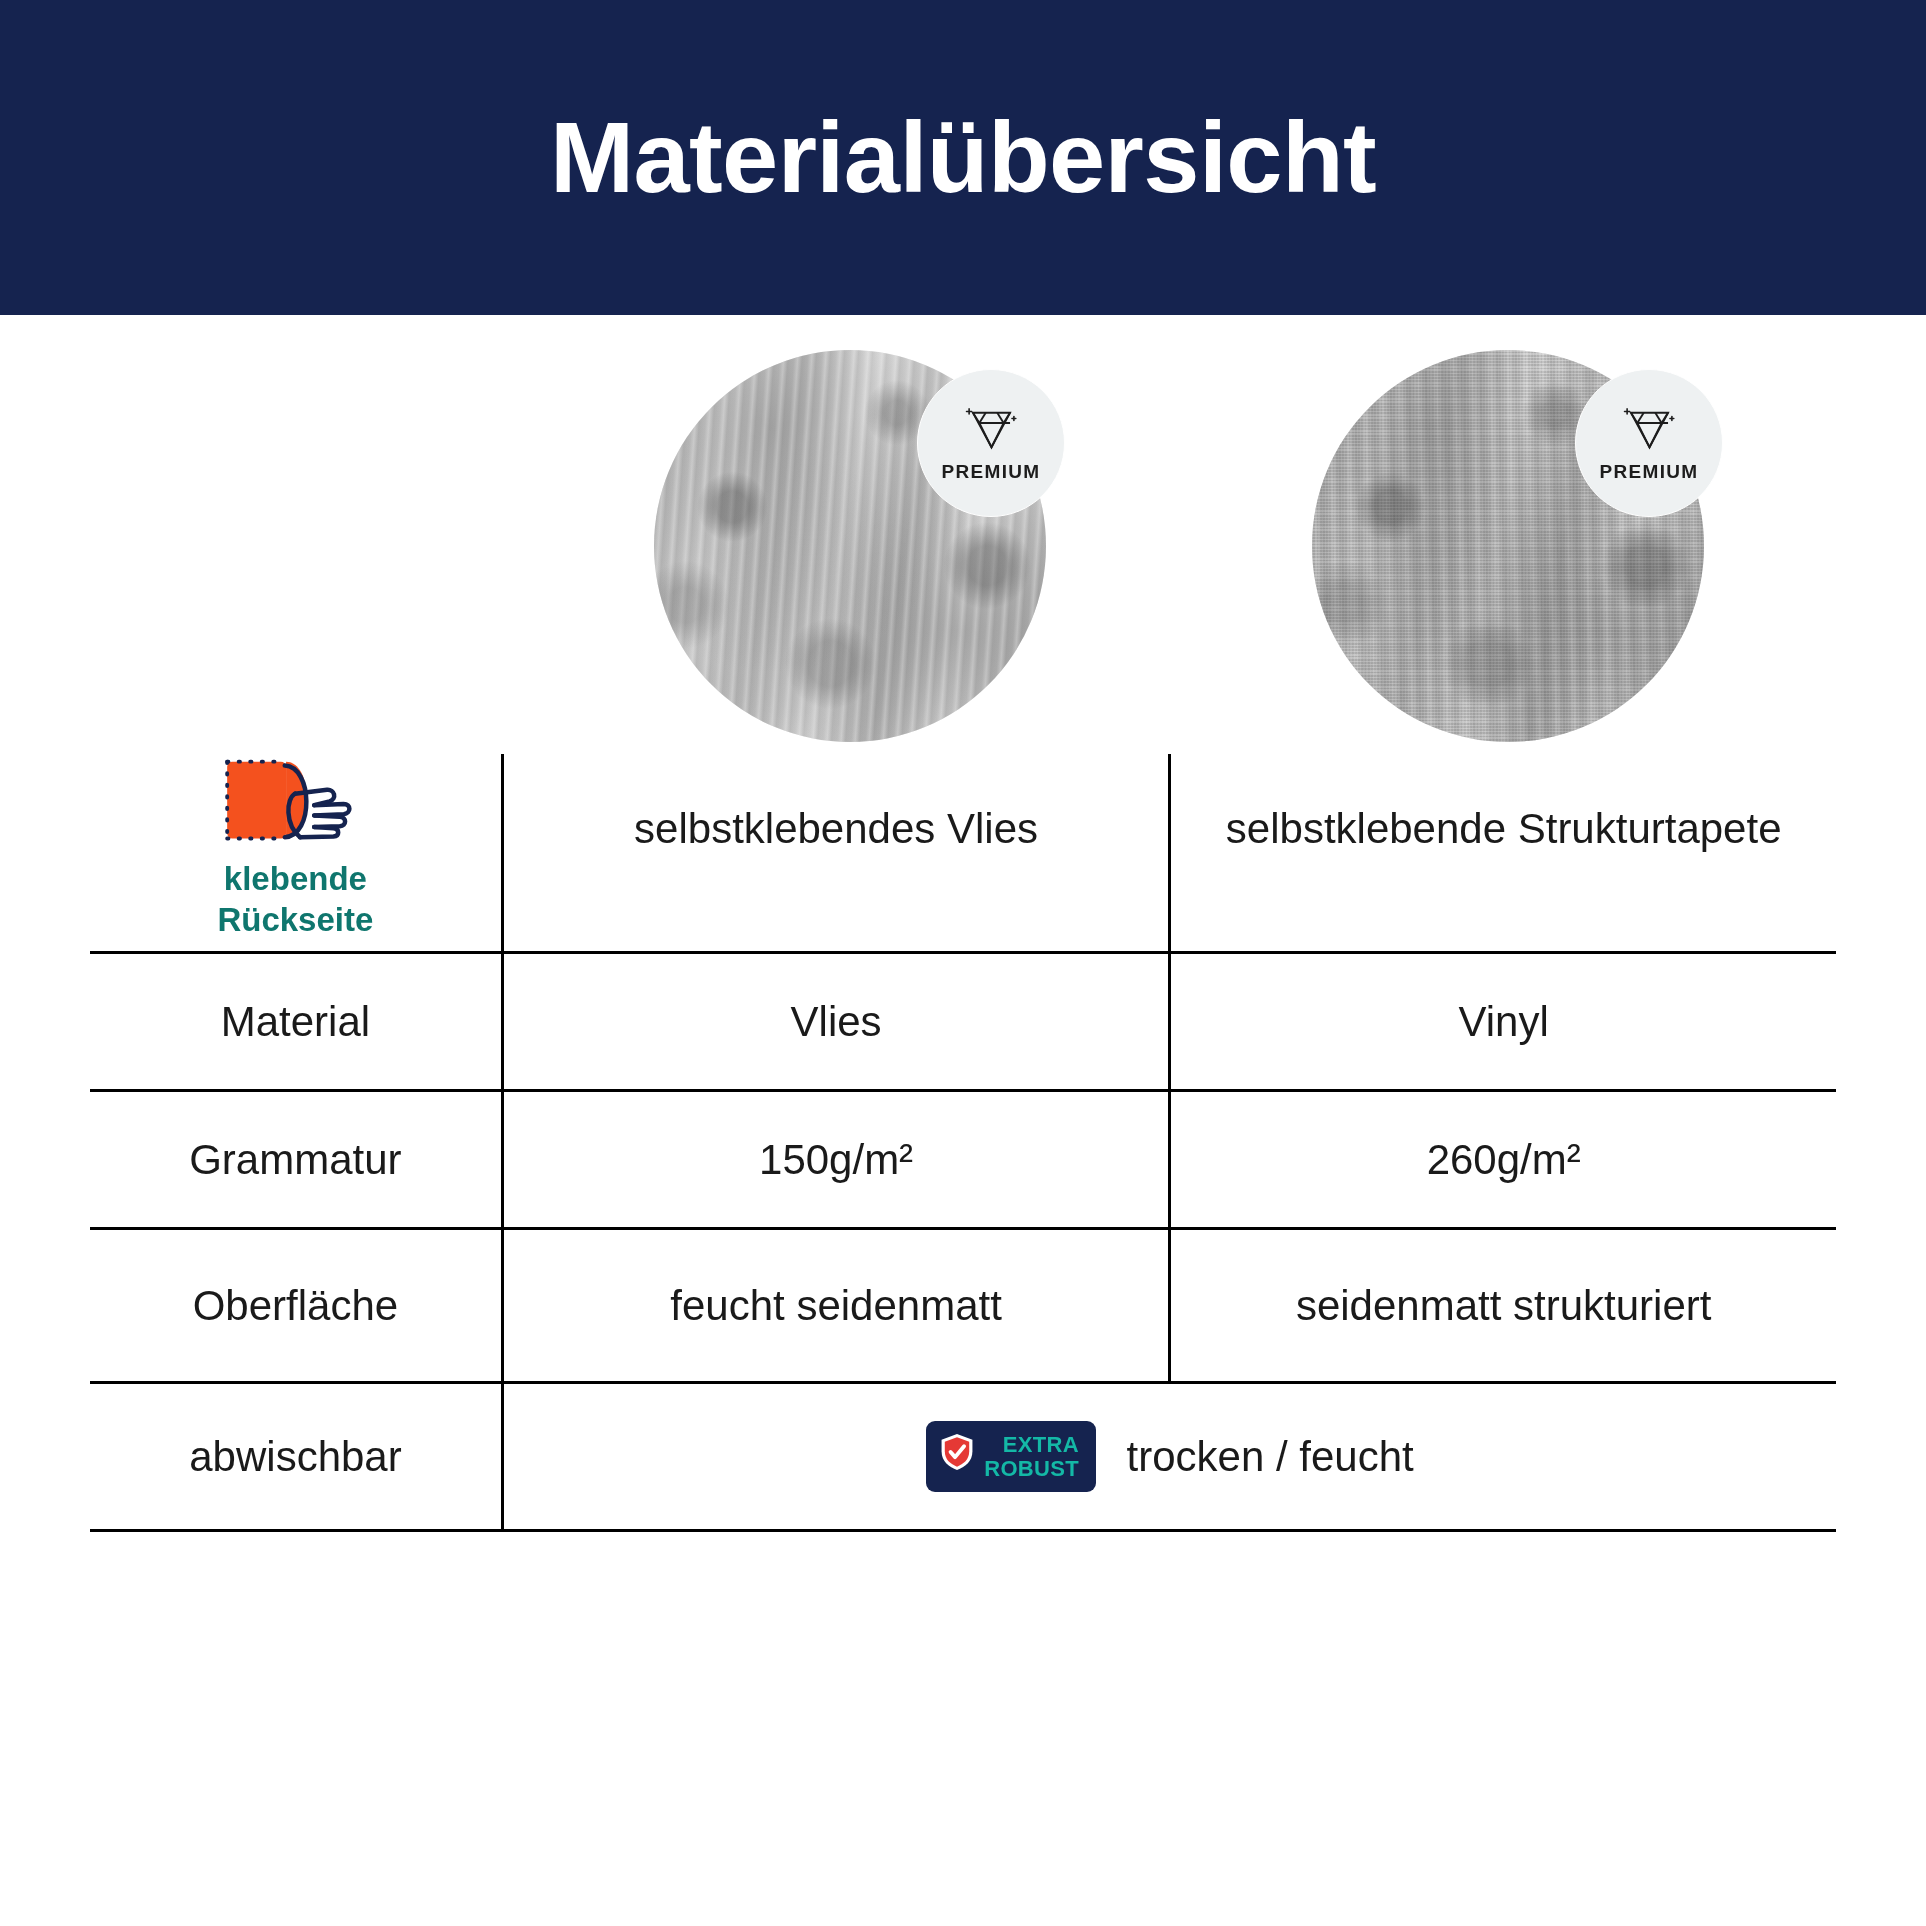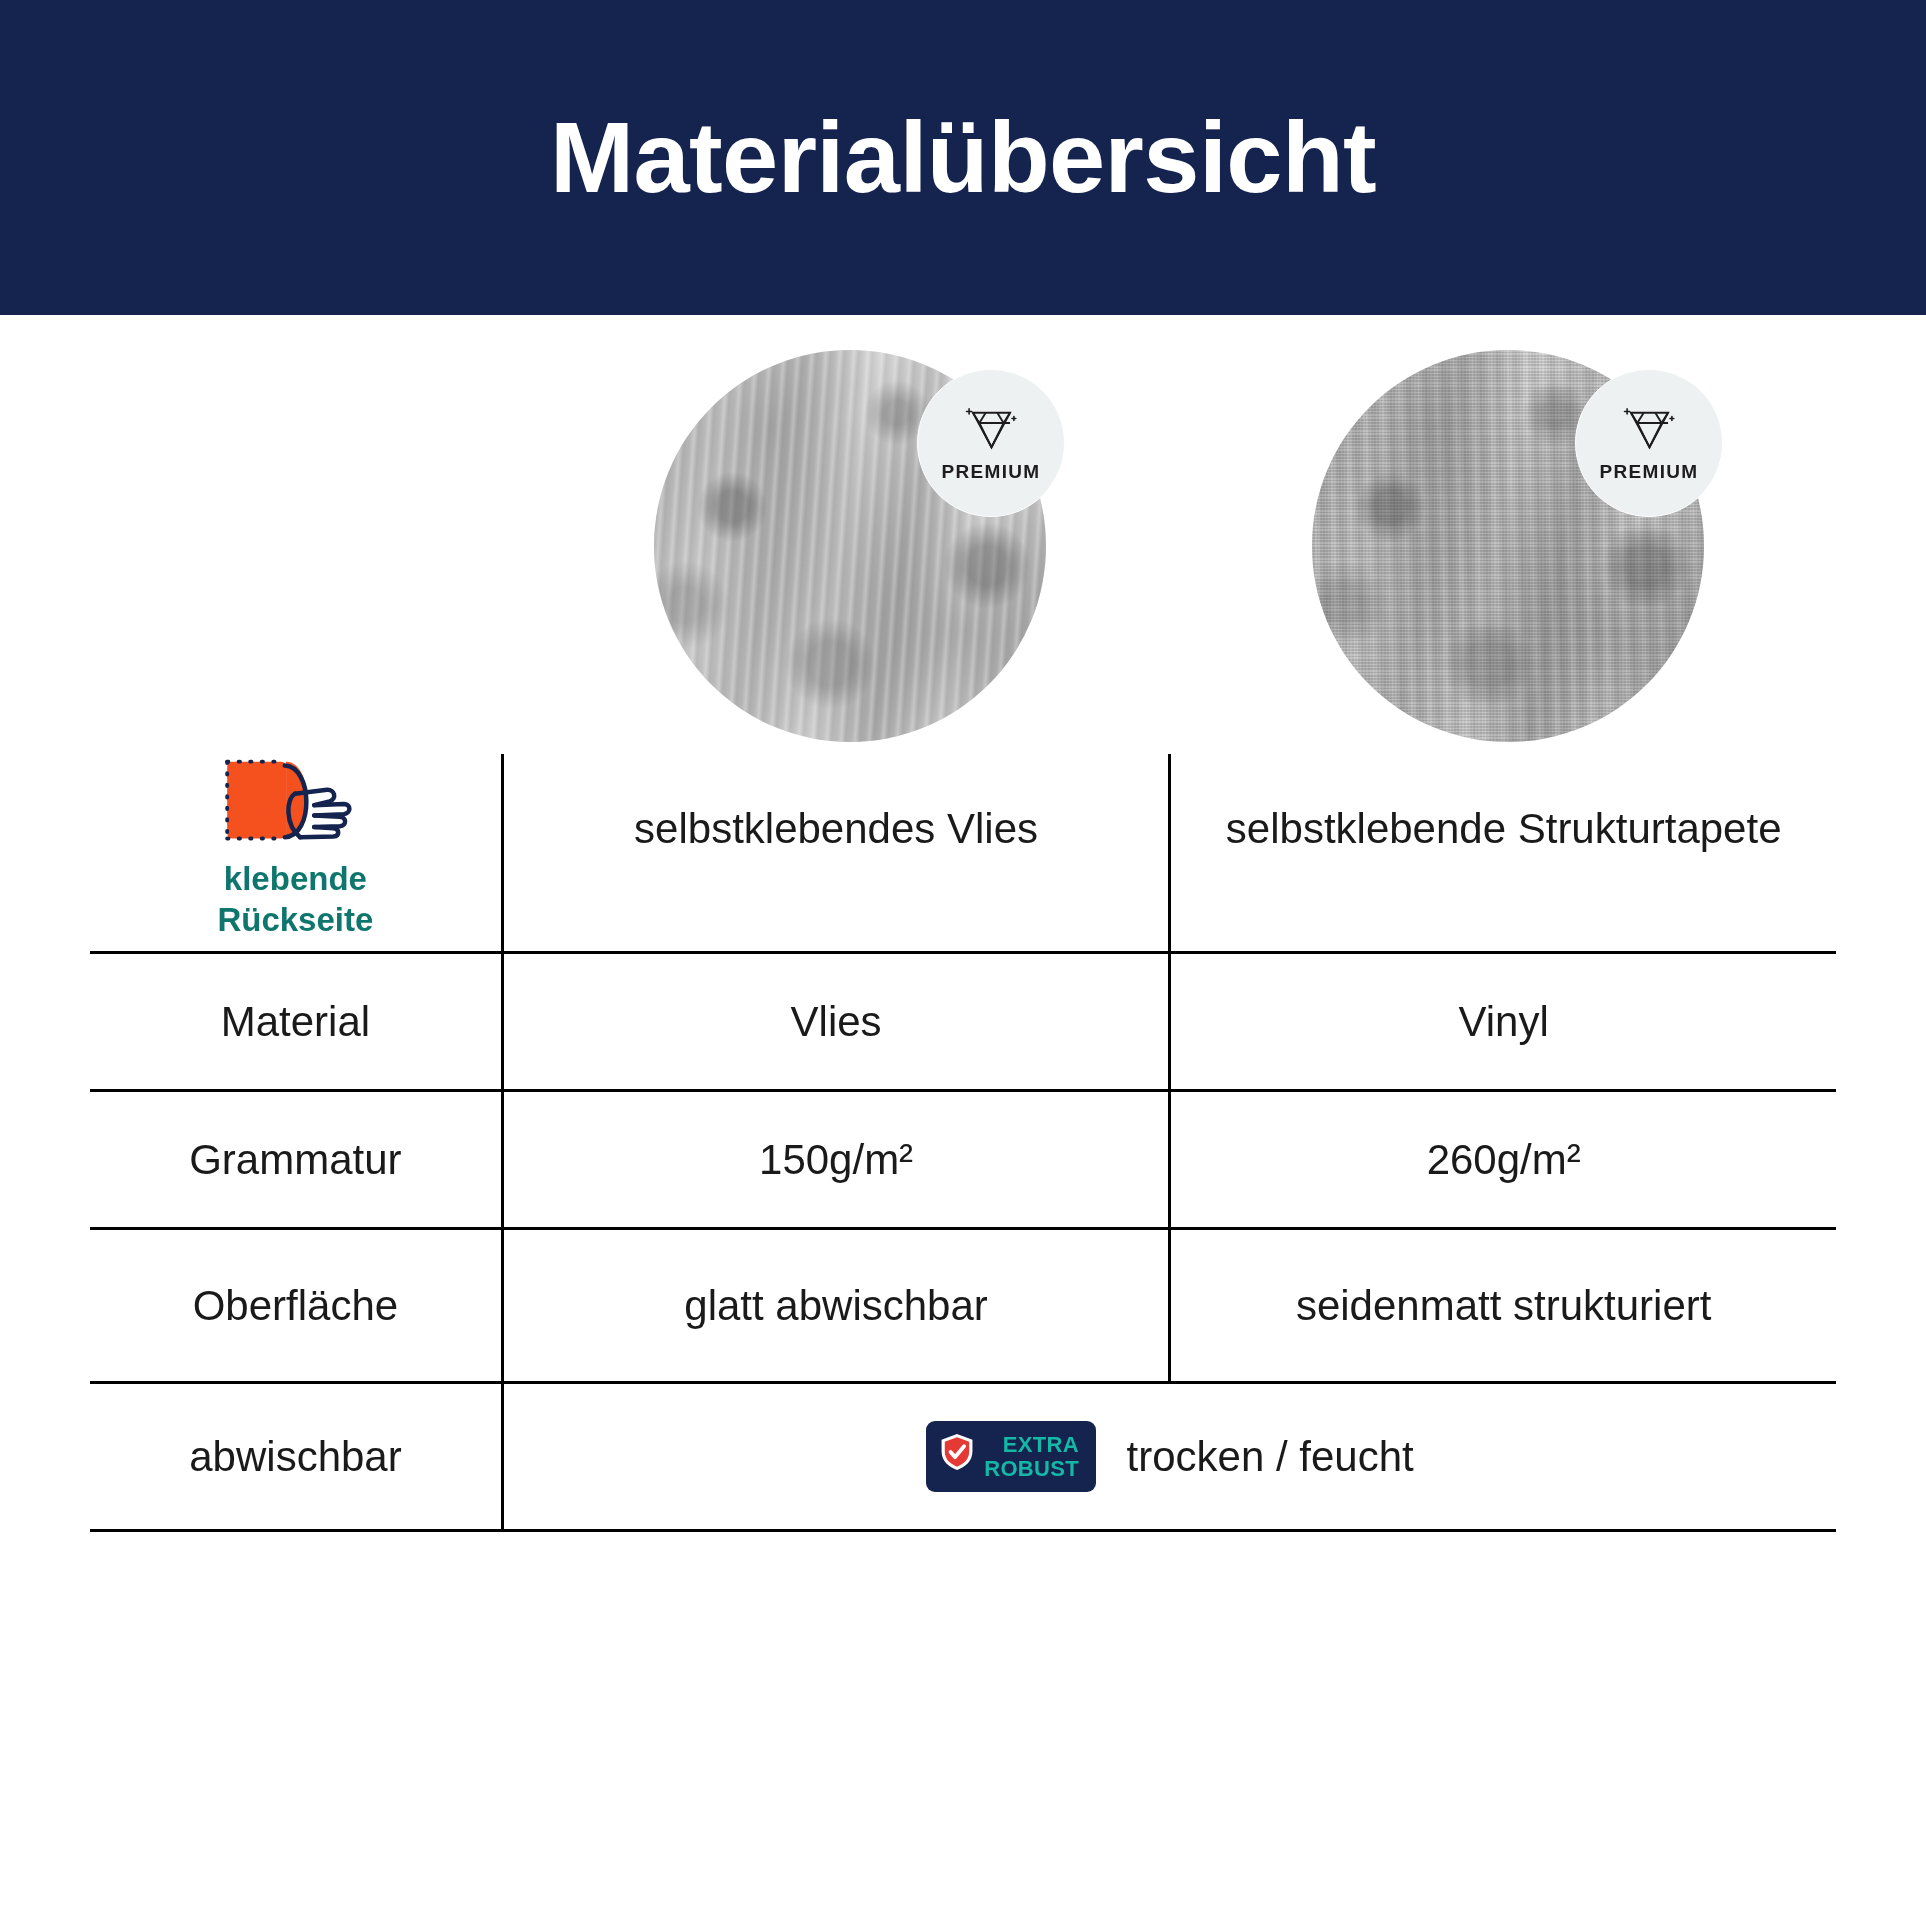--- a/index.html
+++ b/index.html
@@ -314,21 +314,21 @@
     </div>
 
     <div class="row row-g">
       <div class="cell c1">Grammatur</div>
       <div class="cell c2">150g/m²</div>
       <div class="cell c3">260g/m²</div>
     </div>
 
     <div class="row row-o">
       <div class="cell c1">Oberfläche</div>
-      <div class="cell c2">glatt abwischbar</div>
+      <div class="cell c2">feucht seidenmatt</div>
       <div class="cell c3">seidenmatt strukturiert</div>
     </div>
 
     <div class="row row-w">
       <div class="cell c1">abwischbar</div>
       <div class="wipe-cell">
         <span class="robust">
           <span>
             <svg width="36" height="40" viewBox="0 0 56 62">
               <path d="M28 3 L52 12 V30 C52 46 40 55 28 59 C16 55 4 46 4 30 V12 Z" fill="#ffffff"></path>

